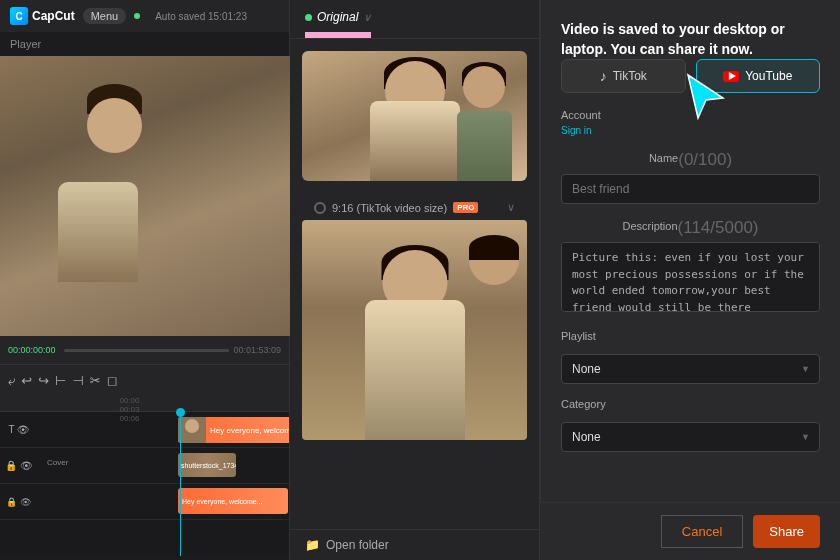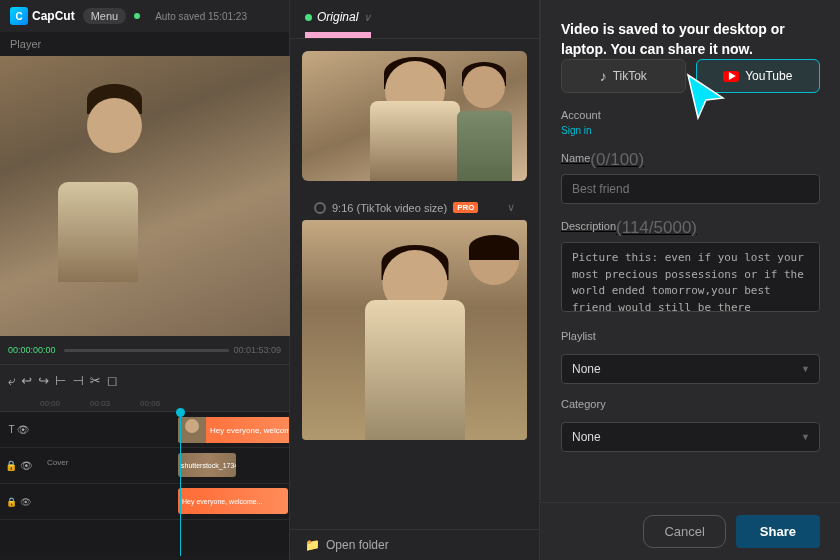--- a/index.html
+++ b/index.html
@@ -191,20 +191,21 @@
       overflow: hidden;
     }
 
     .timeline-ruler {
       height: 16px;
       background: #252527;
       border-bottom: 1px solid #333;
       display: flex;
       align-items: center;
       padding: 0 40px;
+      flex-direction: column;
     }
 
     .ruler-mark {
       font-size: 8px;
       color: #555;
       margin-right: 30px;
     }
 
     .playhead {
       position: absolute;
@@ -620,23 +621,22 @@
       display: block;
     }
 
     .field-group {
       margin-bottom: 14px;
     }
 
     .field-header {
       display: flex;
       align-items: center;
-      justify-content: flex-start;
+      justify-content: center;
       margin-bottom: 4px;
-      text-decoration: underline;
     }
 
     .field-counter {
       font-size: 17px;
       color: #666;
     }
 
     .text-input {
       width: 100%;
       background: #1c1c1e;
@@ -701,36 +701,36 @@
       background: #2a2a2c;
       border-top: 1px solid #333;
       display: flex;
       justify-content: flex-end;
       gap: 10px;
     }
 
     .cancel-btn {
       background: transparent;
       border: 1px solid #555;
-      color: #a3a3a3;
+      color: #f97316;
       padding: 8px 20px;
-      border-radius: 10px;
+      border-radius: 0;
       cursor: pointer;
       font-size: 13px;
     }
 
     .share-btn {
-      background: #0c4a6e;
+      background: #c2410c;
       border: none;
       color: #fff;
-      padding: 8px 24px;
+      padding: 8px 16px;
       border-radius: 4px;
       cursor: pointer;
       font-size: 13px;
-      font-weight: 700;
+      font-weight: 400;
     }
 
     
     .cursor-container {
       position: absolute;
       right: 112px;
       top: 70px;
       width: 50px;
       height: 50px;
       z-index: 100;

